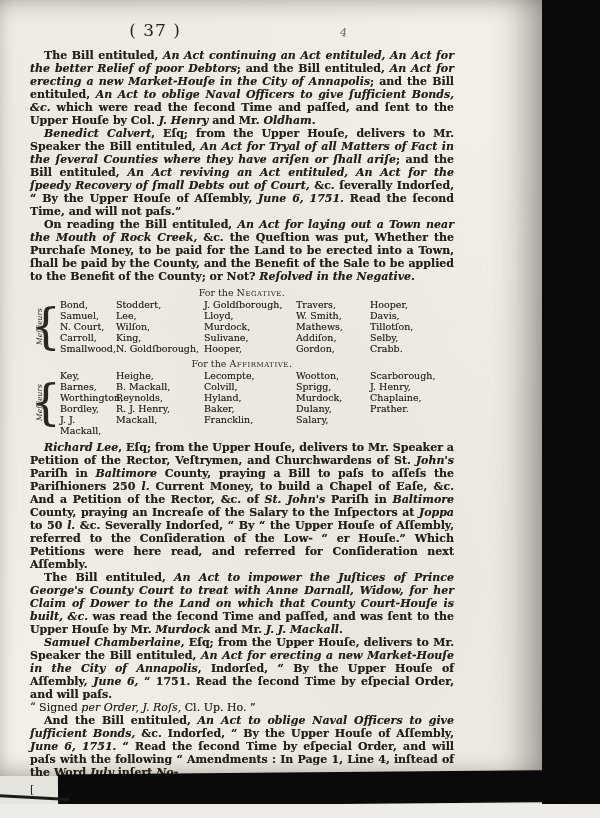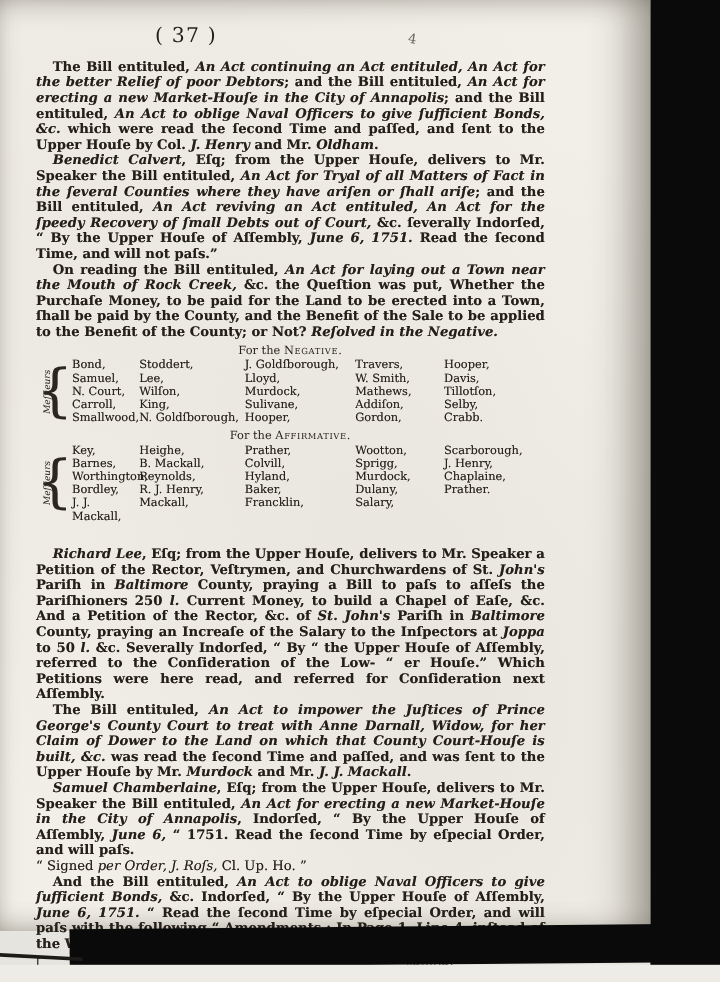--- a/index.html
+++ b/index.html
@@ -55,21 +55,21 @@
   .brace{
     position:absolute;right:-1px;top:50%;transform:translateY(-52%);
     font-size:48px;color:#2c2620;
   }
   .vote-rows{flex:1;}
   .vote-row{
     display:grid;grid-template-columns:56px 88px 92px 74px 86px;
     font-size:9.5px;line-height:11px;
     text-shadow:0 0 0.3px rgba(35,28,20,0.5);
   }
-  .aff-block{margin-bottom:19px;}
+  .aff-block{margin-bottom:5px;}
   .signed-line{
     font-size:11px;line-height:13px;text-align:left;
     text-shadow:0 0 0.3px rgba(35,28,20,0.55);
   }
   .footer-row{
     display:grid;grid-template-columns:1fr auto 1fr;
     font-size:11px;line-height:13px;margin-top:4px;align-items:baseline;
   }
   .footer-left{text-align:left;}
   .catchword{text-align:center;padding-right:12px;}
@@ -160,21 +160,21 @@
         </div>
         <div class="vote-body">
           <div class="vote-side">
             <span class="mess-label">Meſſieurs</span>
             <span class="brace">{</span>
           </div>
           <div class="vote-rows">
               <div class="vote-row">
                 <span class="vote-cell">Key,</span>
                 <span class="vote-cell">Heighe,</span>
-                <span class="vote-cell">Prather,</span>
+                <span class="vote-cell">Lecompte,</span>
                 <span class="vote-cell">Wootton,</span>
                 <span class="vote-cell">Scarborough,</span>
               </div>
               <div class="vote-row">
                 <span class="vote-cell">Barnes,</span>
                 <span class="vote-cell">B. Mackall,</span>
                 <span class="vote-cell">Colvill,</span>
                 <span class="vote-cell">Sprigg,</span>
                 <span class="vote-cell">J. Henry,</span>
               </div>

